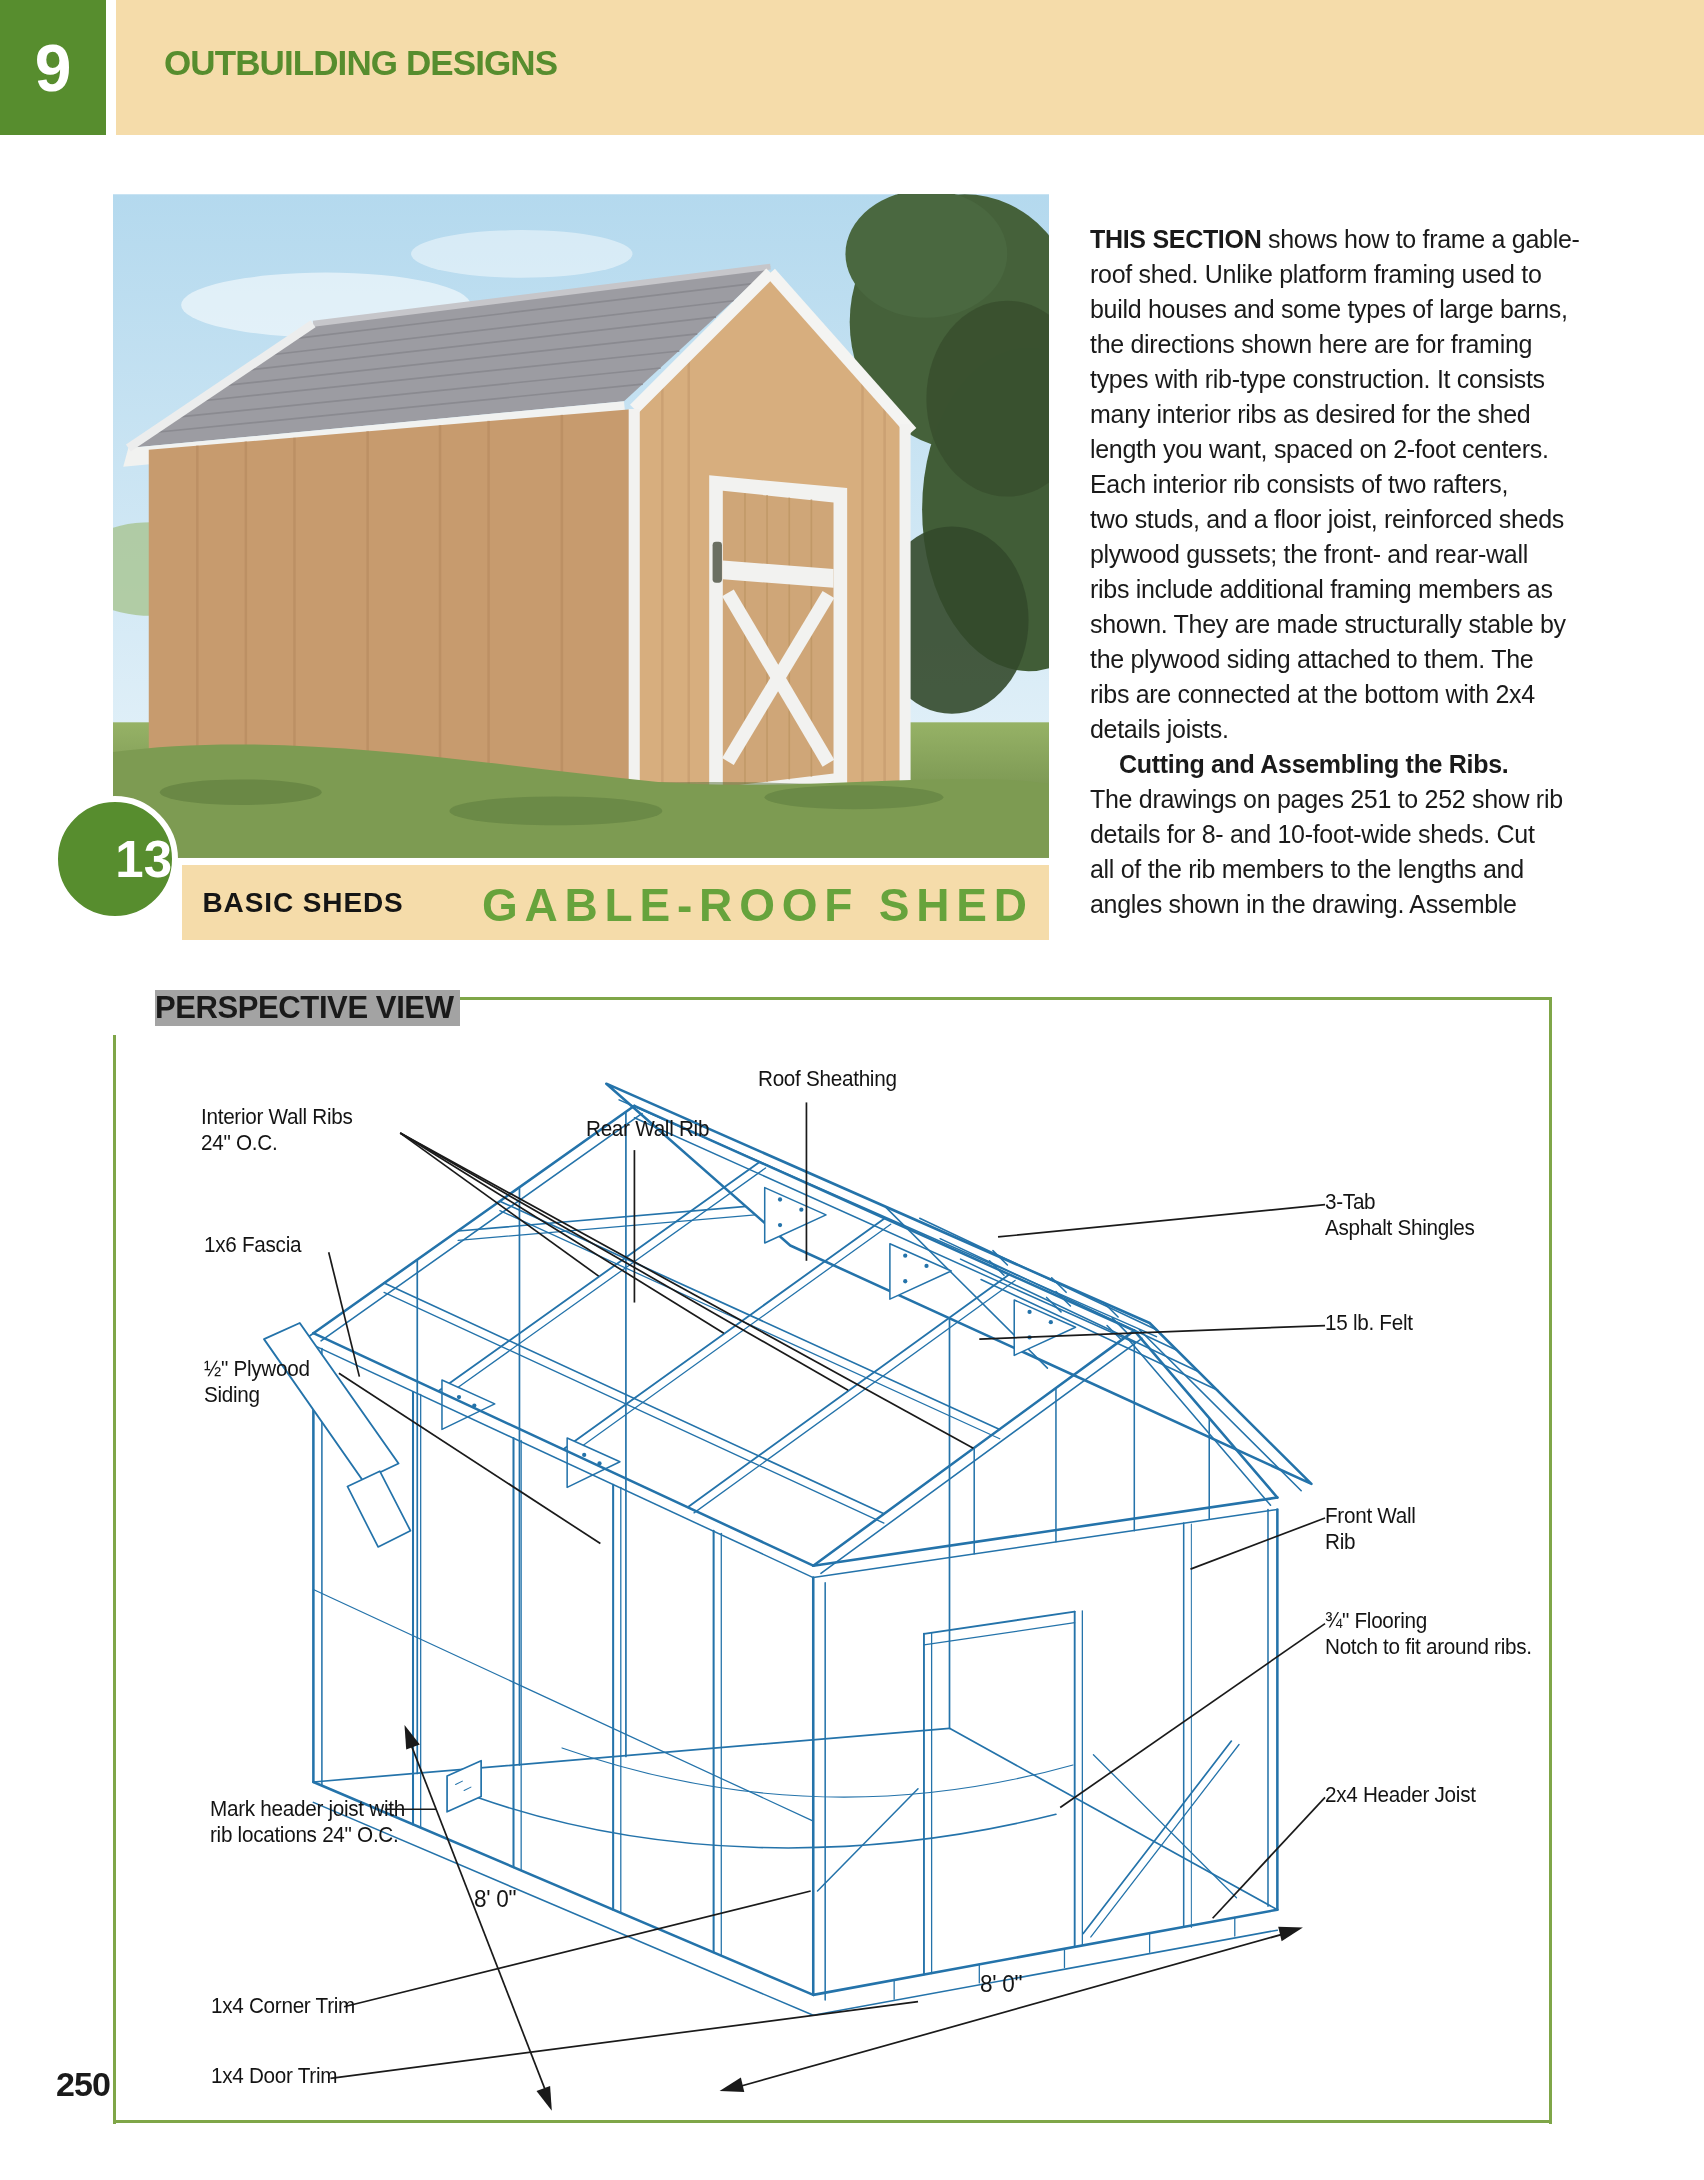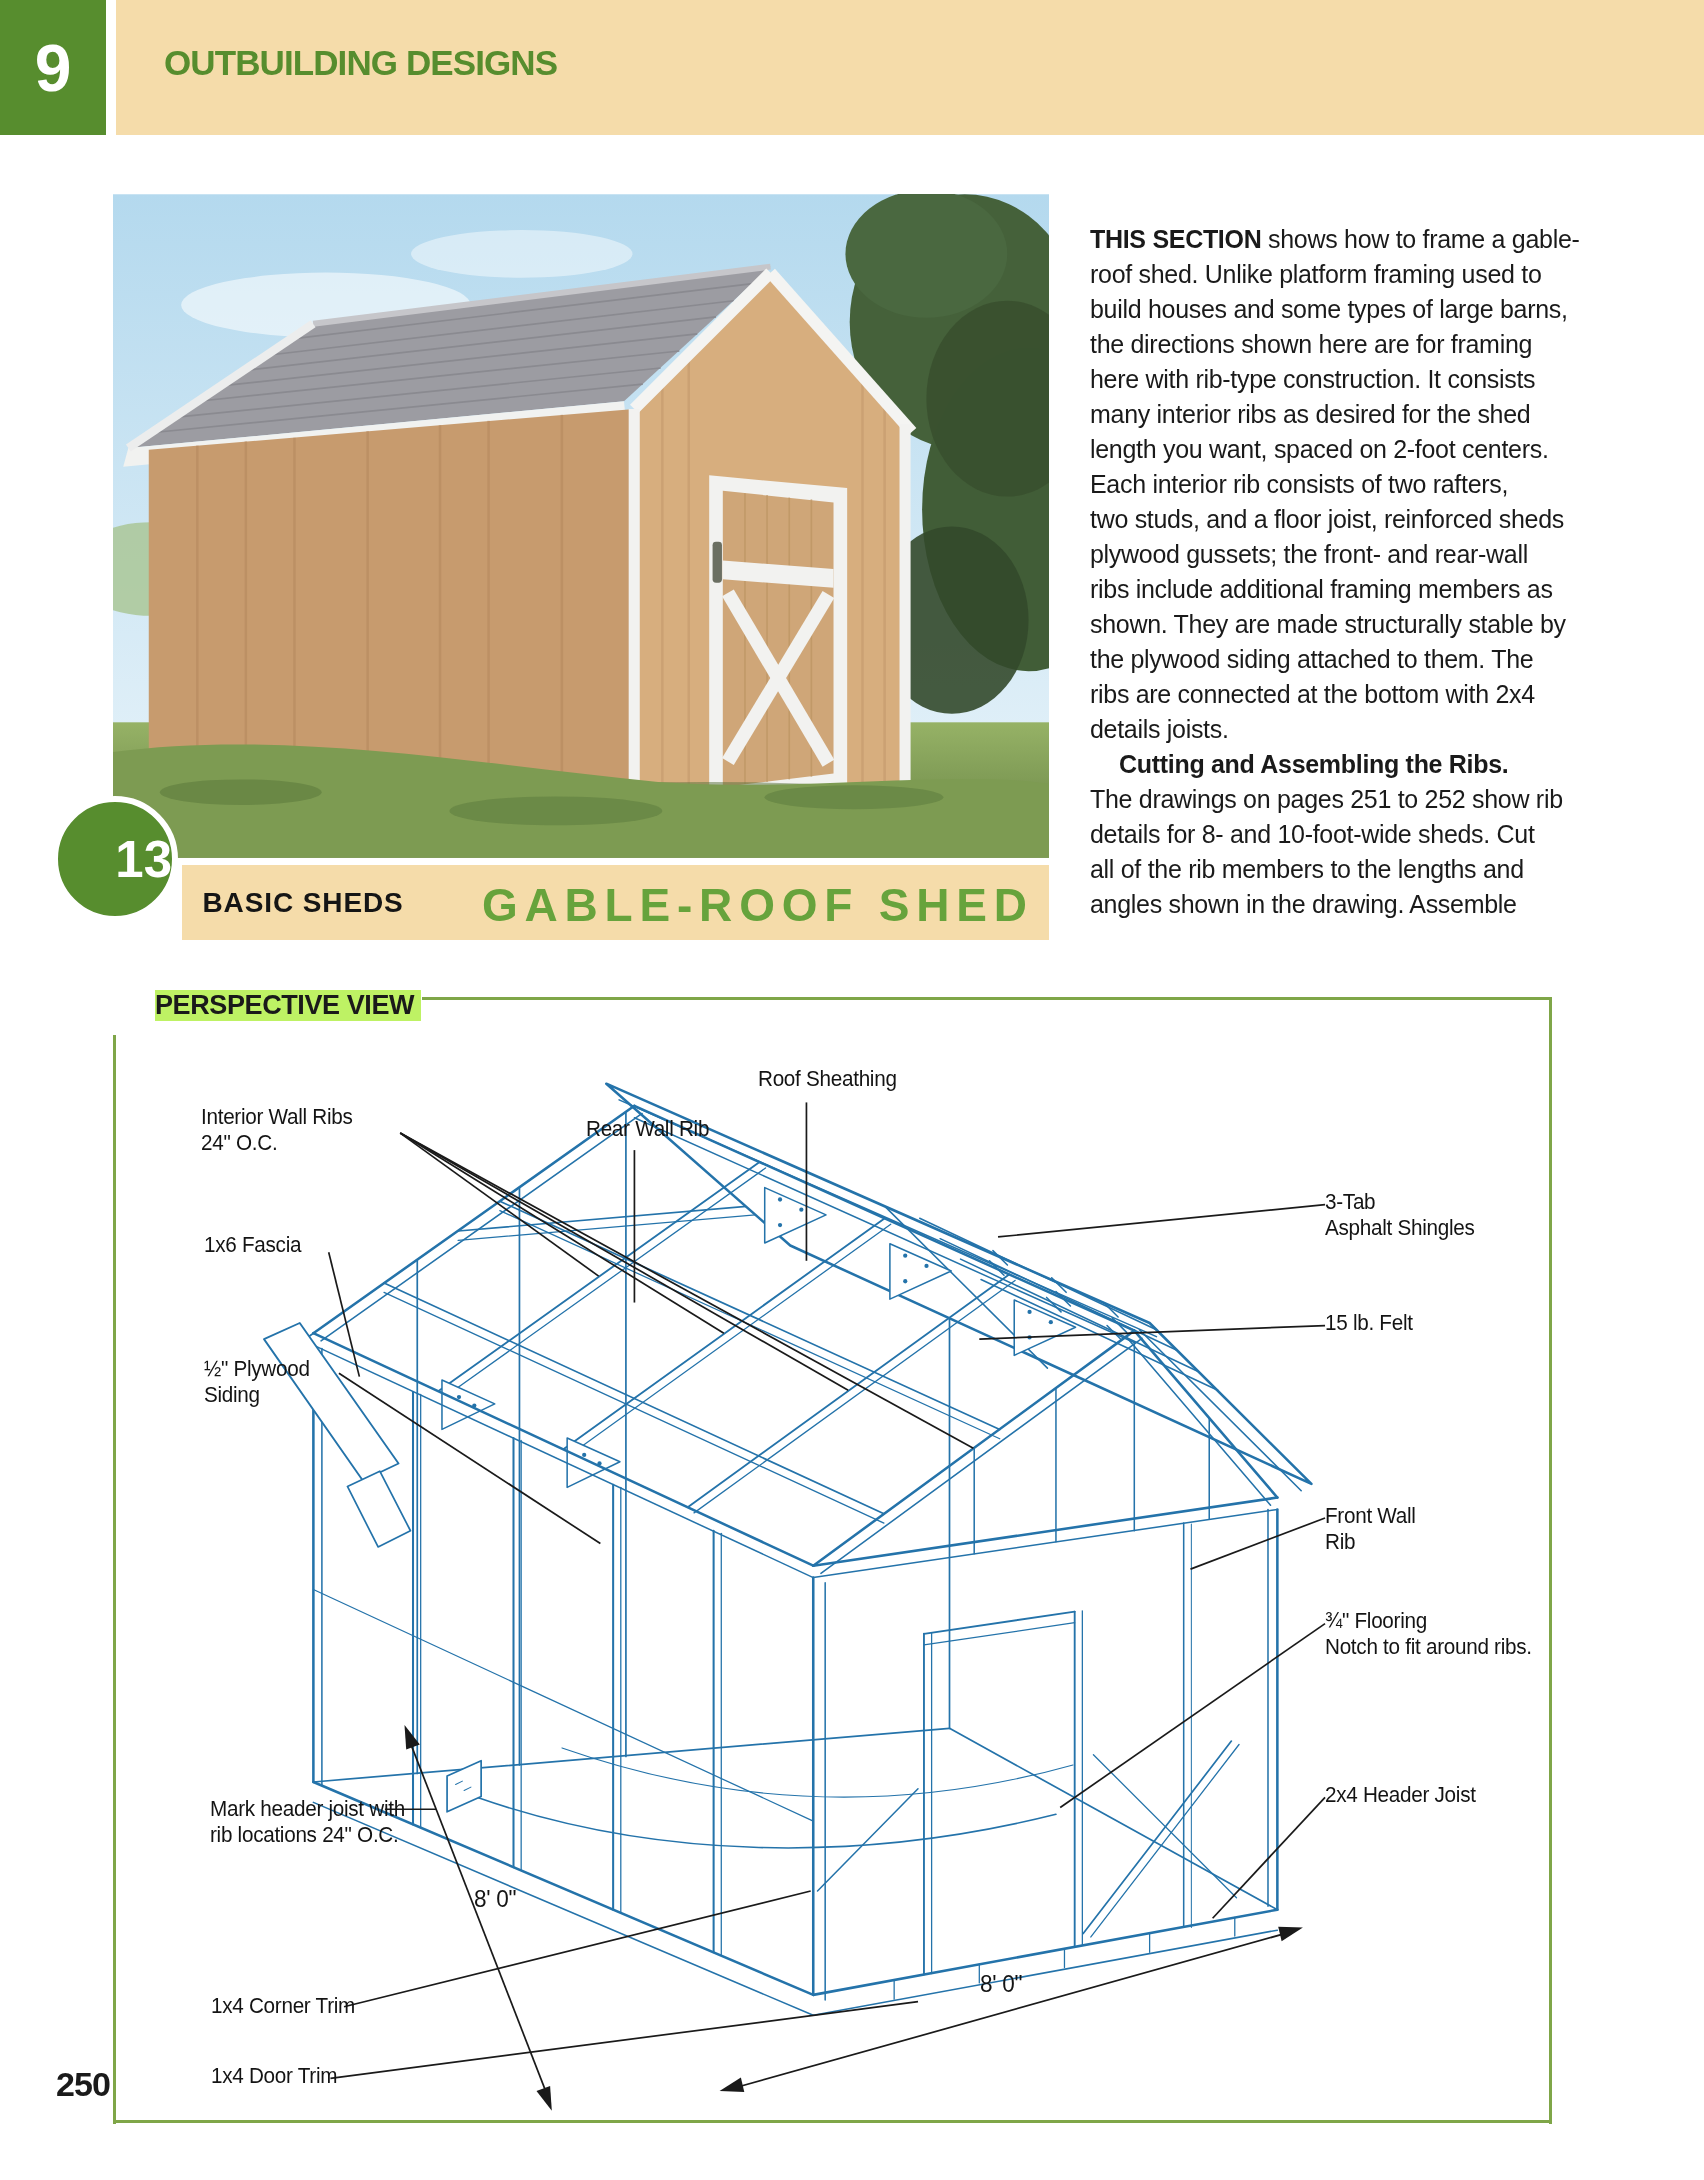--- a/index.html
+++ b/index.html
@@ -27,22 +27,22 @@
   #banner-title{position:absolute;left:300px;top:12.8px;font-size:46px;font-weight:bold;letter-spacing:6.8px;}
 
   
   #body-col{left:1090px;top:222px;width:554px;}
   .bline{font-size:25px;line-height:35px;letter-spacing:-0.3px;white-space:nowrap;}
   .bline .b{font-weight:bold;}
   .bline.ind{padding-left:29px;}
 
   
   .rule{background:#7fa648;}
-  #diag-heading{left:155px;top:990px;font-size:27px;font-weight:bold;letter-spacing:-0.4px;
-      background:#bef264;padding:0 6.8px 0 0;}
+  #diag-heading{left:155px;top:990px;font-size:31px;font-weight:bold;letter-spacing:-0.4px;
+      background:#a3a3a3;padding:0 6.8px 0 0;}
   .dlabel{font-size:22px;line-height:26.4px;letter-spacing:-0.3px;color:#141414;
       transform:scaleX(0.94);transform-origin:left top;white-space:nowrap;}
   #diagram-svg{left:0;top:0;width:1704px;height:2181px;pointer-events:none;}
 
   #page-num{left:56px;top:2065px;font-size:34px;font-weight:bold;letter-spacing:-0.9px;}
 </style>
 </head>
 <body>
 
 <div id="page">
@@ -154,21 +154,21 @@
     <span id="banner-category">BASIC SHEDS</span>
     <span id="banner-title" style="color:#67a33c;">GABLE-ROOF SHED</span>
   </div>
 
   <div class="abs" id="body-col">
     <div id="body-lines">
         <div class="bline"><span class="b">THIS SECTION </span><span>shows how to frame a gable-</span></div>
         <div class="bline"><span>roof shed. Unlike platform framing used to</span></div>
         <div class="bline"><span>build houses and some types of large barns,</span></div>
         <div class="bline"><span>the directions shown here are for framing</span></div>
-        <div class="bline"><span>here with rib-type construction. It consists</span></div>
+        <div class="bline"><span>types with rib-type construction. It consists</span></div>
         <div class="bline"><span>many interior ribs as desired for the shed</span></div>
         <div class="bline"><span>length you want, spaced on 2-foot centers.</span></div>
         <div class="bline"><span>Each interior rib consists of two rafters,</span></div>
         <div class="bline"><span>two studs, and a floor joist, reinforced sheds</span></div>
         <div class="bline"><span>plywood gussets; the front- and rear-wall</span></div>
         <div class="bline"><span>ribs include additional framing members as</span></div>
         <div class="bline"><span>shown. They are made structurally stable by</span></div>
         <div class="bline"><span>the plywood siding attached to them. The</span></div>
         <div class="bline"><span>ribs are connected at the bottom with 2x4</span></div>
         <div class="bline"><span>details joists.</span></div>

